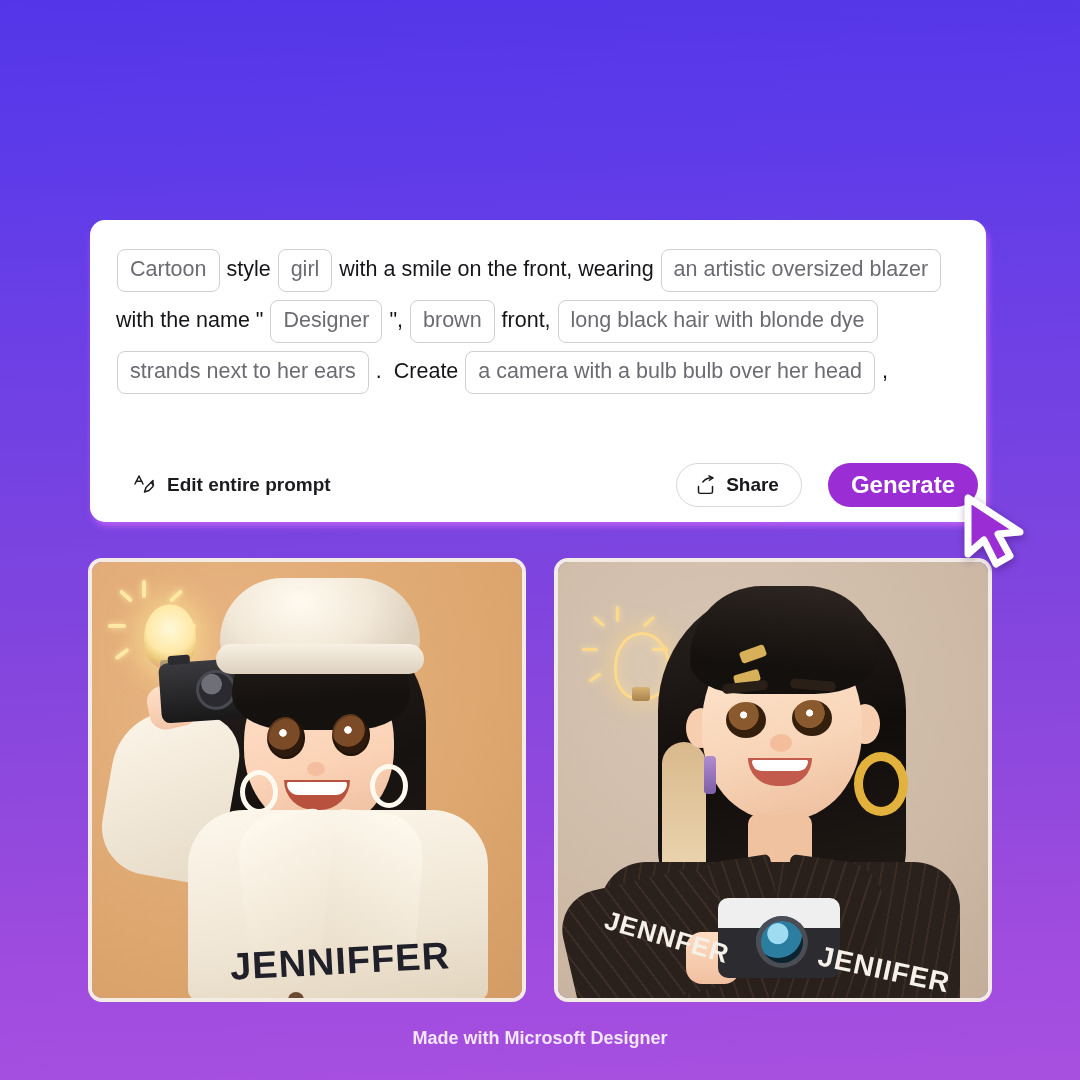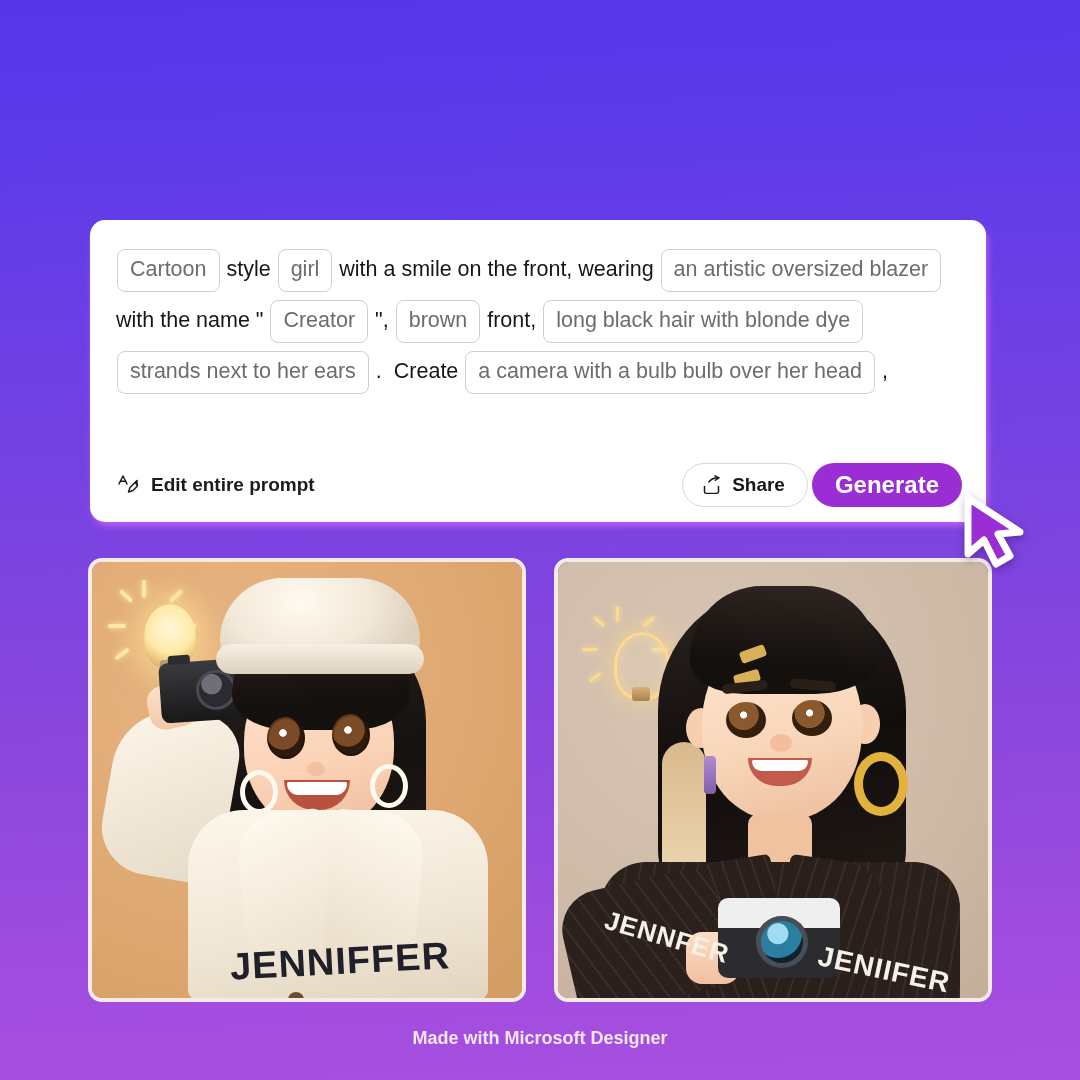--- a/index.html
+++ b/index.html
@@ -94,21 +94,21 @@
     padding: 9px 12px 11px 12px;
     vertical-align: middle;
     margin: 0 1px;
   }
   .line { white-space: nowrap; }
   .line.last { margin-top: 2px; }
 
   
   .actions {
     position: absolute;
-    left: 0;
+    left: 16px;
     bottom: 0;
     width: 896px;
     height: 74px;
     box-sizing: border-box;
     padding: 0 24px 0 26px;
     display: flex;
     align-items: center;
     justify-content: space-between;
   }
   .edit-prompt {
@@ -118,21 +118,21 @@
     font-size: 19px;
     font-weight: bold;
     color: #1b1b20;
     cursor: pointer;
   }
   .edit-prompt svg { display: block; }
 
   .right-actions {
     display: flex;
     align-items: center;
-    gap: 4px;
+    gap: 26px;
   }
   .share-btn {
     display: flex;
     align-items: center;
     gap: 10px;
     border: 1.4px solid #d8d8dc;
     border-radius: 22px;
     background: #fff;
     height: 44px;
     padding: 0 22px 0 18px;
@@ -397,21 +397,21 @@
   <div class="card-shadow"></div>
   <div class="card">
 
     <div class="prompt">
 
       <div class="line">
         <span class="tag">Cartoon</span><span class="txt"> style </span><span class="tag">girl</span><span class="txt"> with a smile on the front, wearing </span><span class="tag">an artistic oversized blazer</span>
       </div>
 
       <div class="line">
-        <span class="txt">with the name " </span><span class="tag">Creator</span><span class="txt"> ", </span><span class="tag">brown</span><span class="txt"> front, </span><span class="tag">long black hair with blonde dye</span>
+        <span class="txt">with the name " </span><span class="tag">Designer</span><span class="txt"> ", </span><span class="tag">brown</span><span class="txt"> front, </span><span class="tag">long black hair with blonde dye</span>
       </div>
 
       <div class="line">
         <span class="tag">strands next to her ears</span><span class="txt"> .  </span><span class="txt">Create </span><span class="tag">a camera with a bulb bulb over her head</span><span class="txt"> ,</span>
       </div>
 
     </div>
 
     <div class="actions">
 

